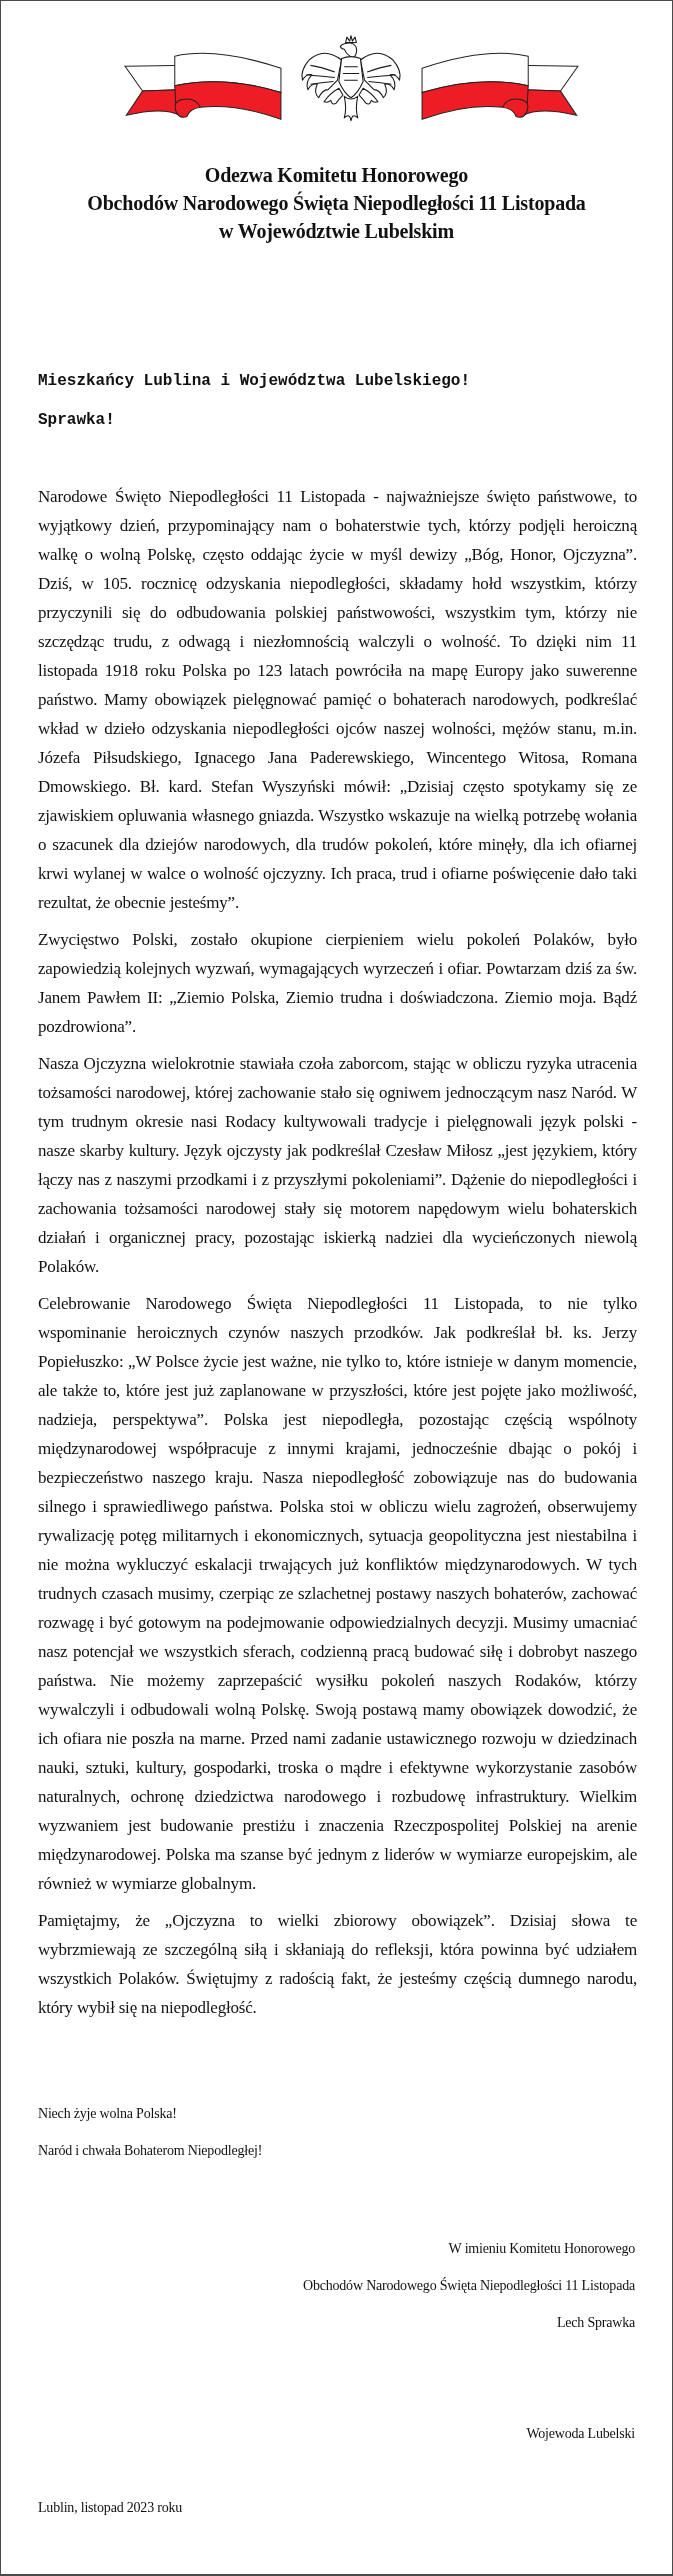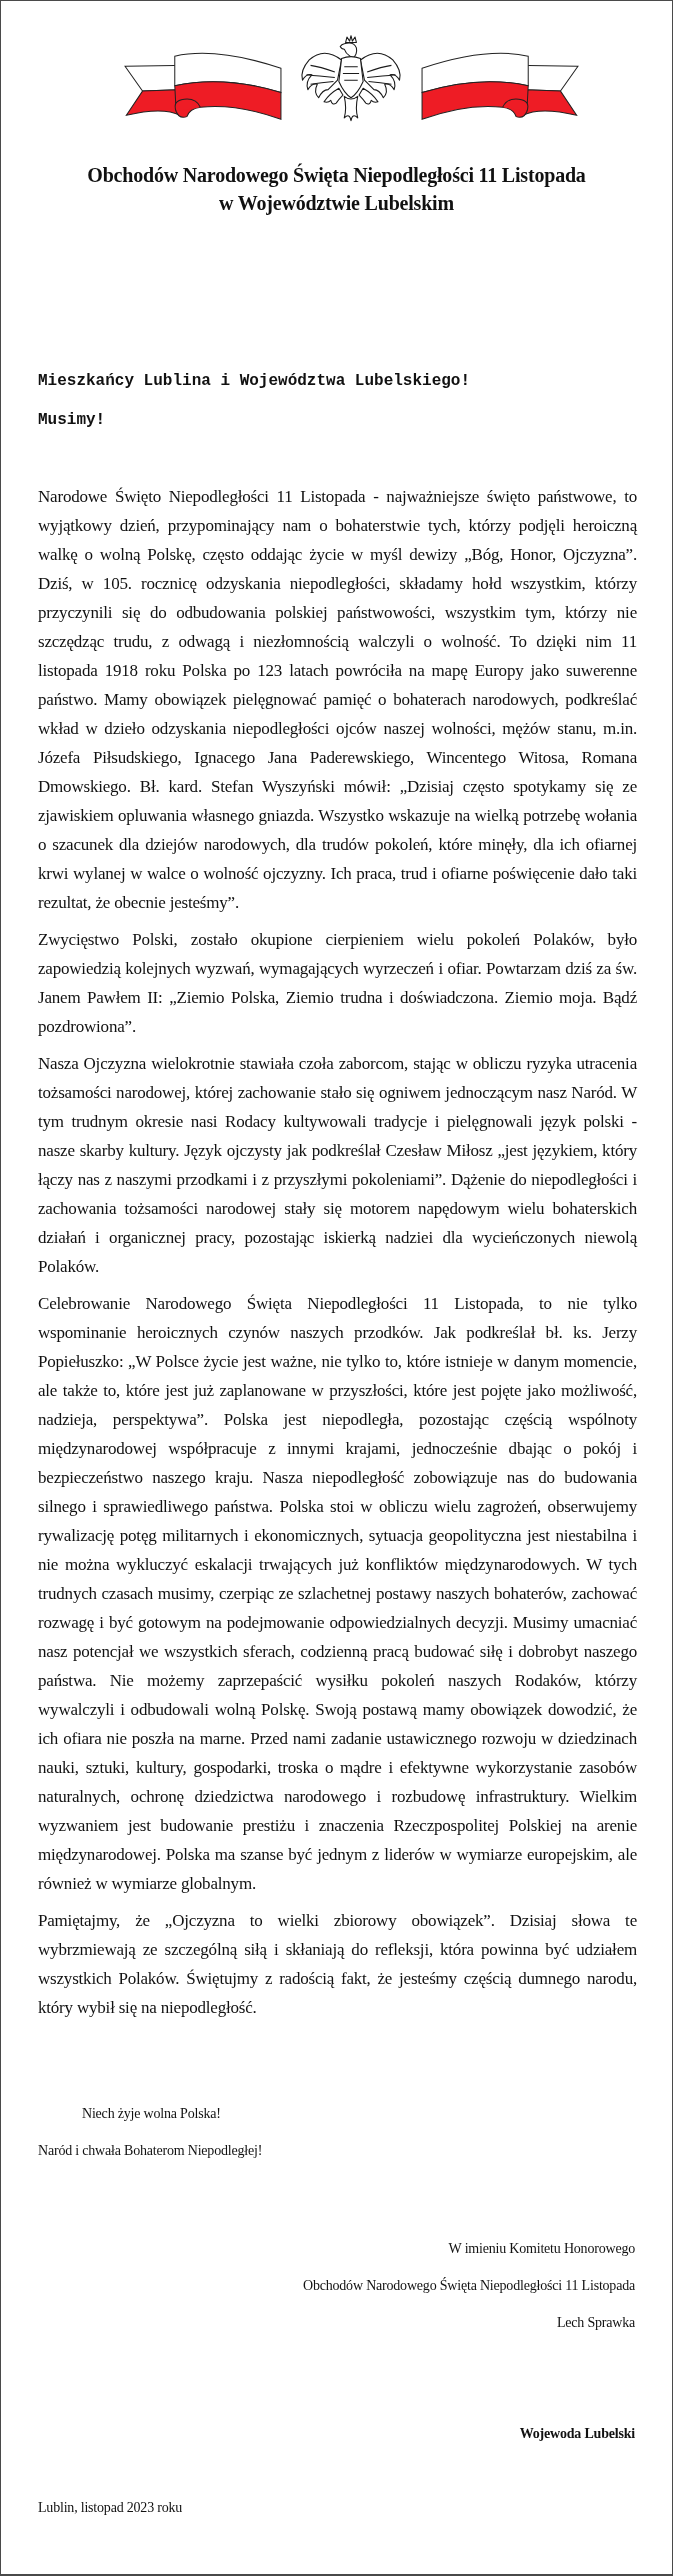--- a/index.html
+++ b/index.html
@@ -112,39 +112,40 @@
     <svg width="162" height="84" viewBox="0 0 240 125" style="left:418px; top:35px; transform:scaleX(-1);">
       <path d="M4,45 L78,44 L78,44 Q82,44 82,48 L82,80 L30,82 Z" fill="#ffffff" stroke="#222" stroke-width="1.5"></path>
       <path d="M30,82 L82,80 L86,118 Q60,105 6,118 Z" fill="#ee1c25" stroke="#222" stroke-width="1.5"></path>
       <path d="M78,30 Q140,16 236,48 L236,84 Q150,58 78,74 Z" fill="#ffffff" stroke="#222" stroke-width="1.5"></path>
       <path d="M78,74 Q150,58 236,84 L236,124 Q170,100 116,106 Q100,108 96,120 Q84,124 80,112 Z" fill="#ee1c25" stroke="#222" stroke-width="1.5"></path>
       <path d="M80,112 Q74,96 92,94 Q110,92 116,106" fill="#ee1c25" stroke="#222" stroke-width="1.5"></path>
     </svg>
   </div>
 
   <div class="title">
+    <div>Odezwa Komitetu Honorowego</div>
     <div>Obchodów Narodowego Święta Niepodległości 11 Listopada</div>
     <div>w Województwie Lubelskim</div>
   </div>
 
   <div class="greeting" style="top:370px;">Mieszkańcy Lublina i Województwa Lubelskiego!</div>
-  <div class="greeting" style="top:409px;">Musimy!</div>
+  <div class="greeting" style="top:409px;">Sprawka!</div>
 
   <div class="body">
     <p>Narodowe Święto Niepodległości 11 Listopada - najważniejsze święto państwowe, to wyjątkowy dzień, przypominający nam o bohaterstwie tych, którzy podjęli heroiczną walkę o wolną Polskę, często oddając życie w myśl dewizy „Bóg, Honor, Ojczyzna”. Dziś, w 105. rocznicę odzyskania niepodległości, składamy hołd wszystkim, którzy przyczynili się do odbudowania polskiej państwowości, wszystkim tym, którzy nie szczędząc trudu, z odwagą i niezłomnością walczyli o wolność. To dzięki nim 11 listopada 1918 roku Polska po 123 latach powróciła na mapę Europy jako suwerenne państwo. Mamy obowiązek pielęgnować pamięć o bohaterach narodowych, podkreślać wkład w dzieło odzyskania niepodległości ojców naszej wolności, mężów stanu, m.in. Józefa Piłsudskiego, Ignacego Jana Paderewskiego, Wincentego Witosa, Romana Dmowskiego. Bł. kard. Stefan Wyszyński mówił: „Dzisiaj często spotykamy się ze zjawiskiem opluwania własnego gniazda. Wszystko wskazuje na wielką potrzebę wołania o szacunek dla dziejów narodowych, dla trudów pokoleń, które minęły, dla ich ofiarnej krwi wylanej w walce o wolność ojczyzny. Ich praca, trud i ofiarne poświęcenie dało taki rezultat, że obecnie jesteśmy”.</p>
     <p>Zwycięstwo Polski, zostało okupione cierpieniem wielu pokoleń Polaków, było zapowiedzią kolejnych wyzwań, wymagających wyrzeczeń i ofiar. Powtarzam dziś za św. Janem Pawłem II: „Ziemio Polska, Ziemio trudna i doświadczona. Ziemio moja. Bądź pozdrowiona”.</p>
     <p>Nasza Ojczyzna wielokrotnie stawiała czoła zaborcom, stając w obliczu ryzyka utracenia tożsamości narodowej, której zachowanie stało się ogniwem jednoczącym nasz Naród. W tym trudnym okresie nasi Rodacy kultywowali tradycje i pielęgnowali język polski - nasze skarby kultury. Język ojczysty jak podkreślał Czesław Miłosz „jest językiem, który łączy nas z naszymi przodkami i z przyszłymi pokoleniami”. Dążenie do niepodległości i zachowania tożsamości narodowej stały się motorem napędowym wielu bohaterskich działań i organicznej pracy, pozostając iskierką nadziei dla wycieńczonych niewolą Polaków.</p>
     <p>Celebrowanie Narodowego Święta Niepodległości 11 Listopada, to nie tylko wspominanie heroicznych czynów naszych przodków. Jak podkreślał bł. ks. Jerzy Popiełuszko: „W Polsce życie jest ważne, nie tylko to, które istnieje w danym momencie, ale także to, które jest już zaplanowane w przyszłości, które jest pojęte jako możliwość, nadzieja, perspektywa”. Polska jest niepodległa, pozostając częścią wspólnoty międzynarodowej współpracuje z innymi krajami, jednocześnie dbając o pokój i bezpieczeństwo naszego kraju. Nasza niepodległość zobowiązuje nas do budowania silnego i sprawiedliwego państwa. Polska stoi w obliczu wielu zagrożeń, obserwujemy rywalizację potęg militarnych i ekonomicznych, sytuacja geopolityczna jest niestabilna i nie można wykluczyć eskalacji trwających już konfliktów międzynarodowych. W tych trudnych czasach musimy, czerpiąc ze szlachetnej postawy naszych bohaterów, zachować rozwagę i być gotowym na podejmowanie odpowiedzialnych decyzji. Musimy umacniać nasz potencjał we wszystkich sferach, codzienną pracą budować siłę i dobrobyt naszego państwa. Nie możemy zaprzepaścić wysiłku pokoleń naszych Rodaków, którzy wywalczyli i odbudowali wolną Polskę. Swoją postawą mamy obowiązek dowodzić, że ich ofiara nie poszła na marne. Przed nami zadanie ustawicznego rozwoju w dziedzinach nauki, sztuki, kultury, gospodarki, troska o mądre i efektywne wykorzystanie zasobów naturalnych, ochronę dziedzictwa narodowego i rozbudowę infrastruktury. Wielkim wyzwaniem jest budowanie prestiżu i znaczenia Rzeczpospolitej Polskiej na arenie międzynarodowej. Polska ma szanse być jednym z liderów w wymiarze europejskim, ale również w wymiarze globalnym.</p>
     <p>Pamiętajmy, że „Ojczyzna to wielki zbiorowy obowiązek”. Dzisiaj słowa te  wybrzmiewają ze szczególną siłą i skłaniają do refleksji, która powinna być udziałem wszystkich Polaków. Świętujmy z radością fakt, że jesteśmy częścią dumnego narodu, który wybił się na niepodległość.</p>
   </div>
 
-  <div class="closing" style="top:2103px;margin-left:44px;">Niech żyje wolna Polska!</div>
+  <div class="closing" style="top:2103px;">Niech żyje wolna Polska!</div>
   <div class="closing" style="top:2140px;">Naród i chwała Bohaterom Niepodległej!</div>
 
   <div class="sig" style="top:2238px;">W imieniu Komitetu Honorowego</div>
   <div class="sig" style="top:2275px;">Obchodów Narodowego Święta Niepodległości 11 Listopada</div>
   <div class="sig" style="top:2312px;">Lech Sprawka</div>
-  <div class="sig" style="top:2423px;font-weight:bold;">Wojewoda Lubelski</div>
+  <div class="sig" style="top:2423px;">Wojewoda Lubelski</div>
 
   <div class="closing" style="top:2497px;">Lublin, listopad 2023 roku</div>
 
 </div>
 
 
 </body></html>

